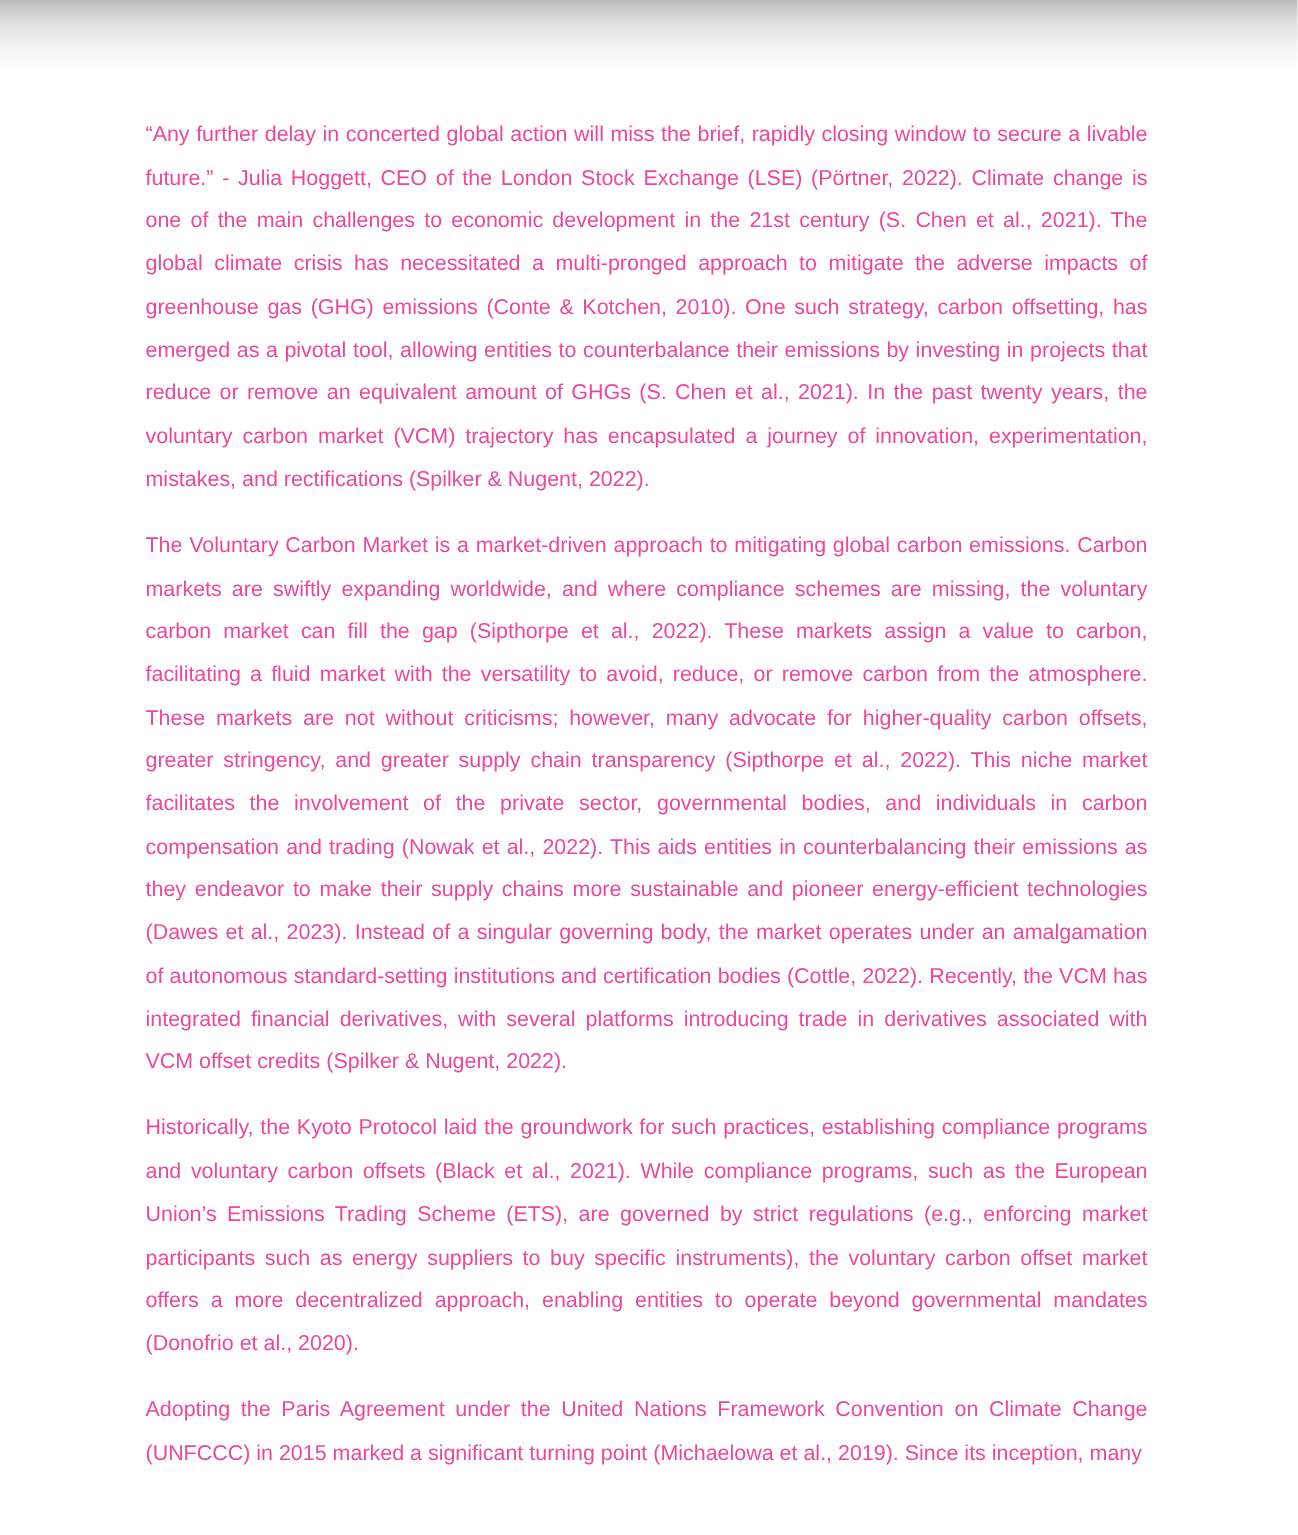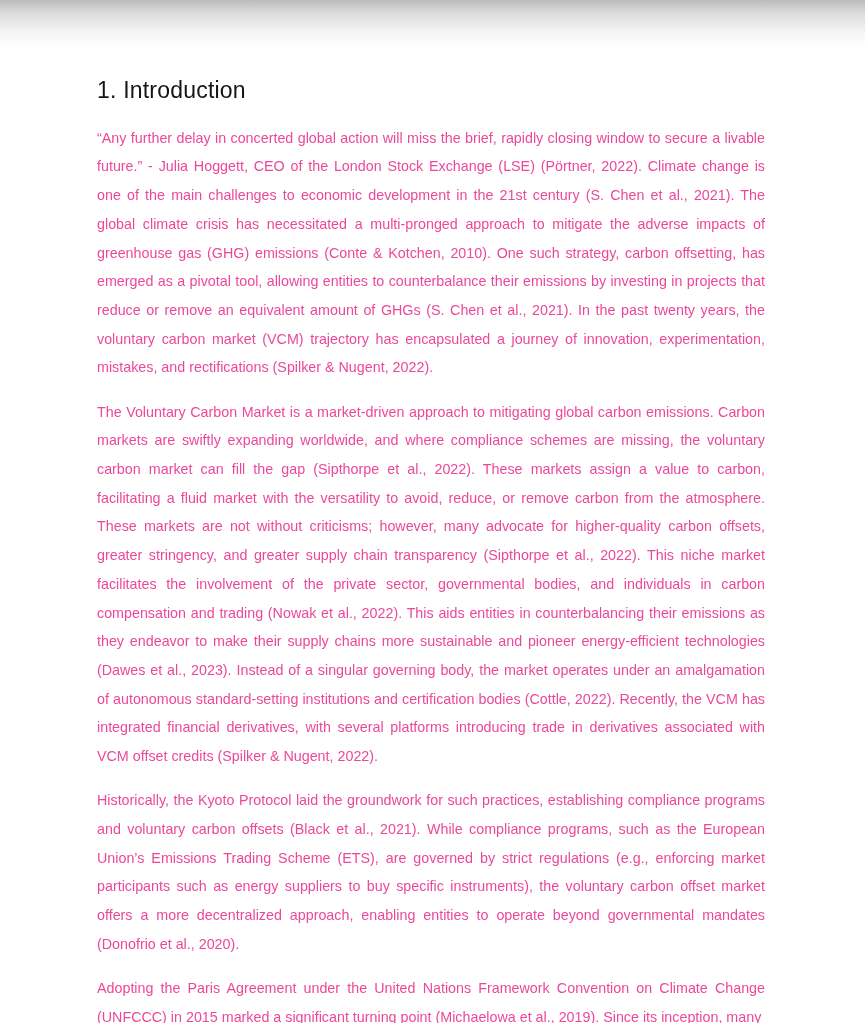--- a/index.html
+++ b/index.html
@@ -46,18 +46,17 @@
   .para:last-child {
     margin-bottom: 0;
   }
 </style>
 </head>
 <body>
 
 <div class="top-shade"></div>
 
 <div class="content">
-  <h1 class="doc-heading">1. Introduction</h1>
   <p class="para">“Any further delay in concerted global action will miss the brief, rapidly closing window to secure a livable future.” - Julia Hoggett, CEO of the London Stock Exchange (LSE) (Pörtner, 2022). Climate change is one of the main challenges to economic development in the 21st century (S. Chen et al., 2021). The global climate crisis has necessitated a multi-pronged approach to mitigate the adverse impacts of greenhouse gas (GHG) emissions (Conte &amp; Kotchen, 2010). One such strategy, carbon offsetting, has emerged as a pivotal tool, allowing entities to counterbalance their emissions by investing in projects that reduce or remove an equivalent amount of GHGs (S. Chen et al., 2021). In the past twenty years, the voluntary carbon market (VCM) trajectory has encapsulated a journey of innovation, experimentation, mistakes, and rectifications (Spilker &amp; Nugent, 2022).</p>
   <p class="para">The Voluntary Carbon Market is a market-driven approach to mitigating global carbon emissions. Carbon markets are swiftly expanding worldwide, and where compliance schemes are missing, the voluntary carbon market can fill the gap (Sipthorpe et al., 2022). These markets assign a value to carbon, facilitating a fluid market with the versatility to avoid, reduce, or remove carbon from the atmosphere. These markets are not without criticisms; however, many advocate for higher-quality carbon offsets, greater stringency, and greater supply chain transparency (Sipthorpe et al., 2022). This niche market facilitates the involvement of the private sector, governmental bodies, and individuals in carbon compensation and trading (Nowak et al., 2022). This aids entities in counterbalancing their emissions as they endeavor to make their supply chains more sustainable and pioneer energy-efficient technologies (Dawes et al., 2023). Instead of a singular governing body, the market operates under an amalgamation of autonomous standard-setting institutions and certification bodies (Cottle, 2022). Recently, the VCM has integrated financial derivatives, with several platforms introducing trade in derivatives associated with VCM offset credits (Spilker &amp; Nugent, 2022).</p>
   <p class="para">Historically, the Kyoto Protocol laid the groundwork for such practices, establishing compliance programs and voluntary carbon offsets (Black et al., 2021). While compliance programs, such as the European Union’s Emissions Trading Scheme (ETS), are governed by strict regulations (e.g., enforcing market participants such as energy suppliers to buy specific instruments), the voluntary carbon offset market offers a more decentralized approach, enabling entities to operate beyond governmental mandates (Donofrio et al., 2020).</p>
   <p class="para">Adopting the Paris Agreement under the United Nations Framework Convention on Climate Change (UNFCCC) in 2015 marked a significant turning point (Michaelowa et al., 2019). Since its inception, many</p>
 </div>
 
 </body></html>

